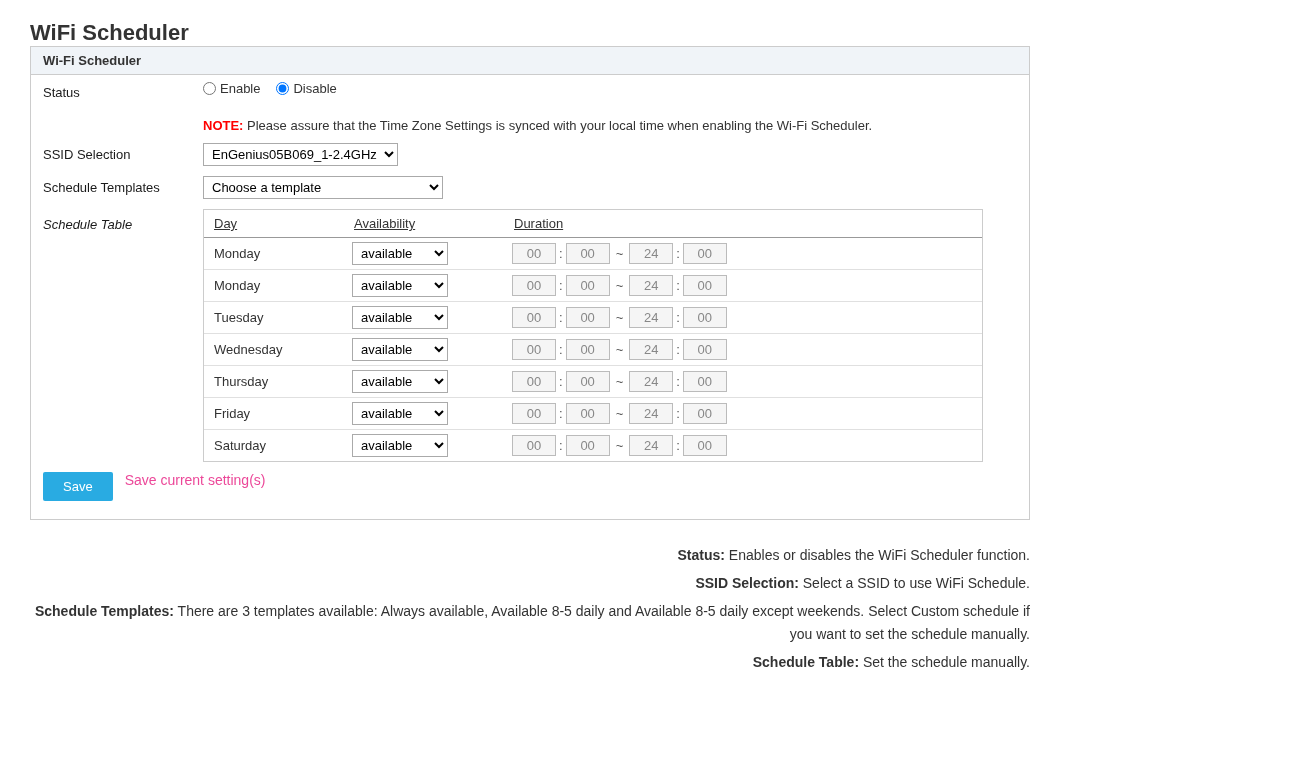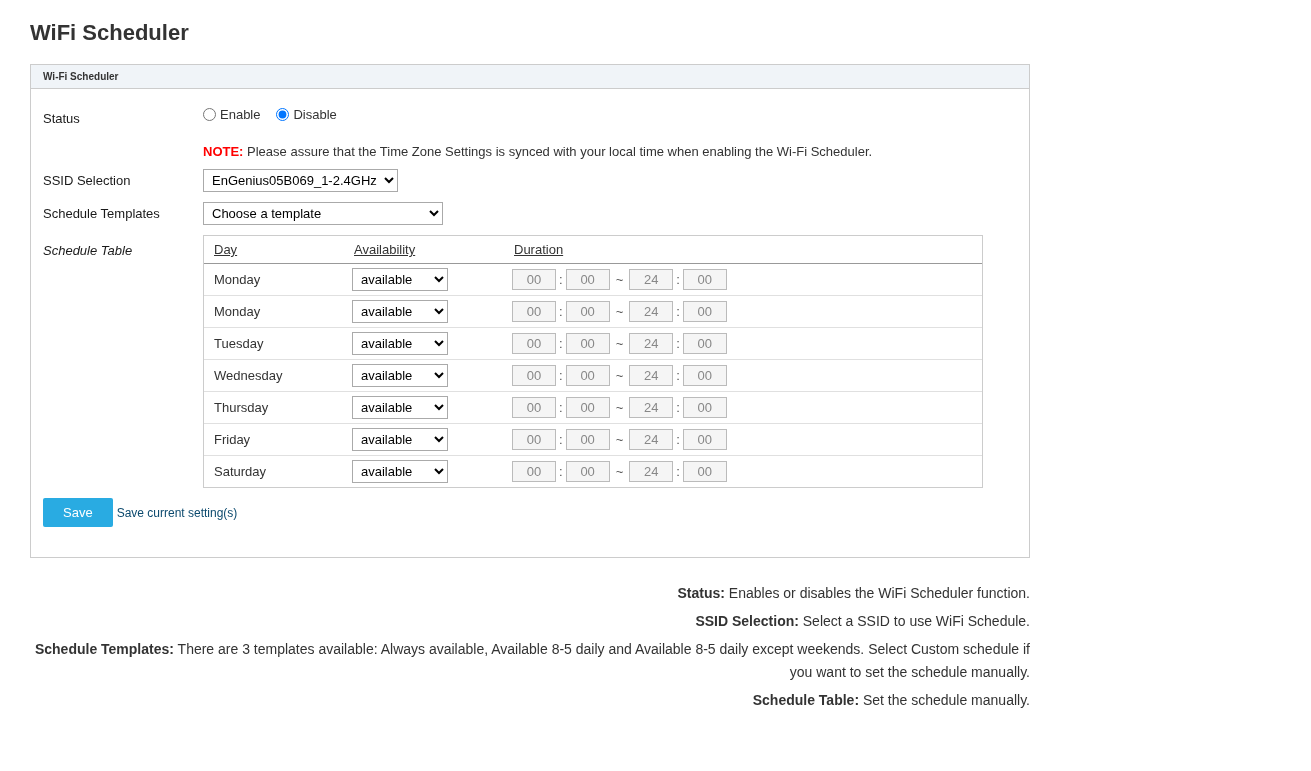--- a/index.html
+++ b/index.html
@@ -6,37 +6,36 @@
     body {
       font-family: Arial, sans-serif;
       font-size: 14px;
       color: #333;
       background: #fff;
       padding: 20px 30px;
     }
     h1.page-title {
       font-size: 22px;
       font-weight: bold;
-      margin-bottom: 18px;
     }
     .panel {
       border: 1px solid #ccc;
       padding: 0 0 12px 0;
       max-width: 1000px;
     }
     .panel-header {
       background: #f0f4f8;
       border-bottom: 1px solid #ccc;
       padding: 6px 12px;
-      font-size: 10px;
+      font-size: 13px;
       font-weight: bold;
       color: #333;
     }
     .form-area {
-      padding: 18px 12px;
+      padding: 6px 12px;
     }
     .form-row {
       display: flex;
       align-items: flex-start;
       margin-bottom: 10px;
     }
     .form-label {
       width: 160px;
       min-width: 160px;
       color: #1a1a1a;
@@ -132,36 +131,36 @@
       font-size: 13px;
       color: #555;
     }
     .dur-tilde {
       font-size: 13px;
       color: #555;
       margin: 0 3px;
     }
     .save-area {
       display: flex;
-      align-items: center;
-      gap: 4px;
+      align-items: flex-start;
+      gap: 12px;
       margin-top: 9px;
     }
     .save-btn {
       background: #29abe2;
       color: #fff;
       border: none;
       padding: 7px 20px;
       font-size: 13px;
       cursor: pointer;
       border-radius: 2px;
     }
     .save-hint {
-      font-size: 12px;
-      color: #0c4a6e;
+      font-size: 14px;
+      color: #ec4899;
     }
     .description-section {
       margin-top: 24px;
       max-width: 1000px;
       font-size: 14px;
       line-height: 1.7;
       text-align: right;
     }
     .desc-line {
       margin-bottom: 4px;

